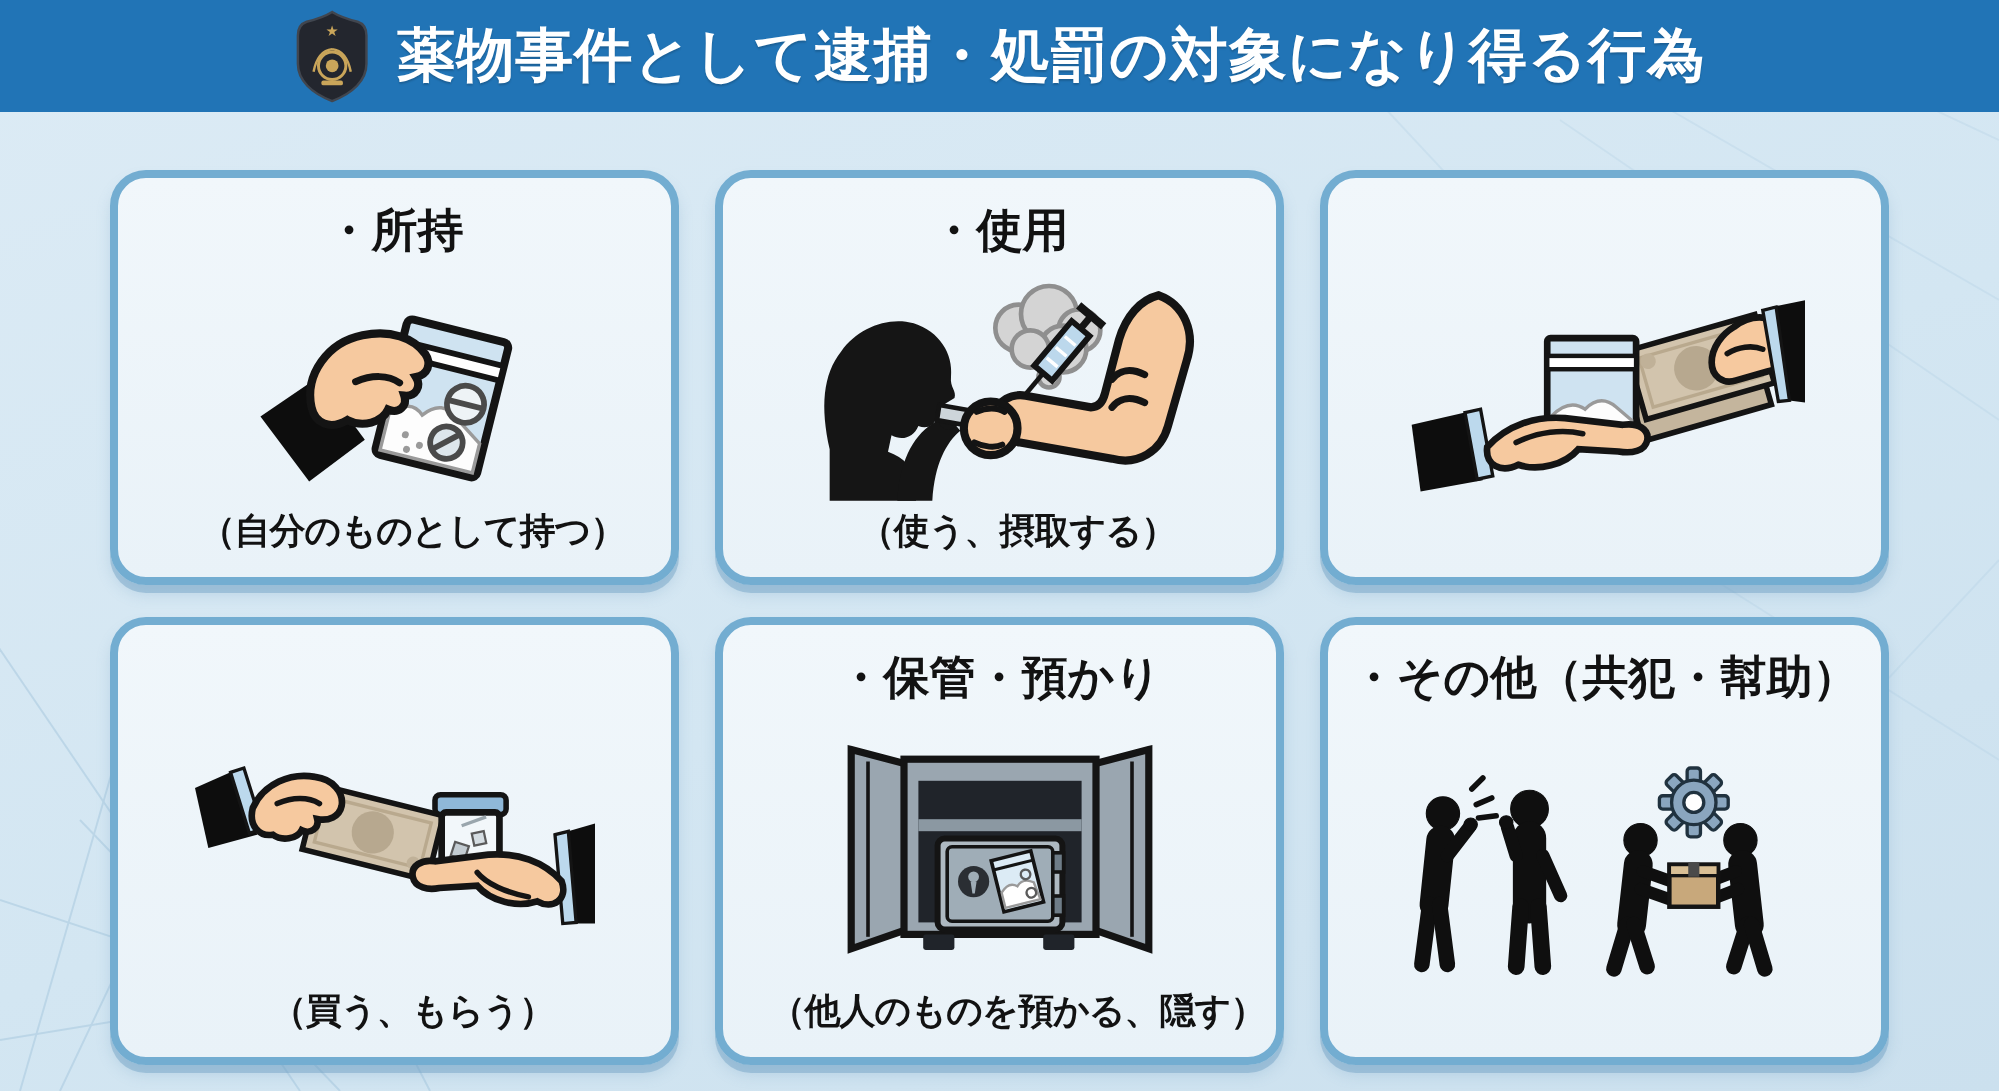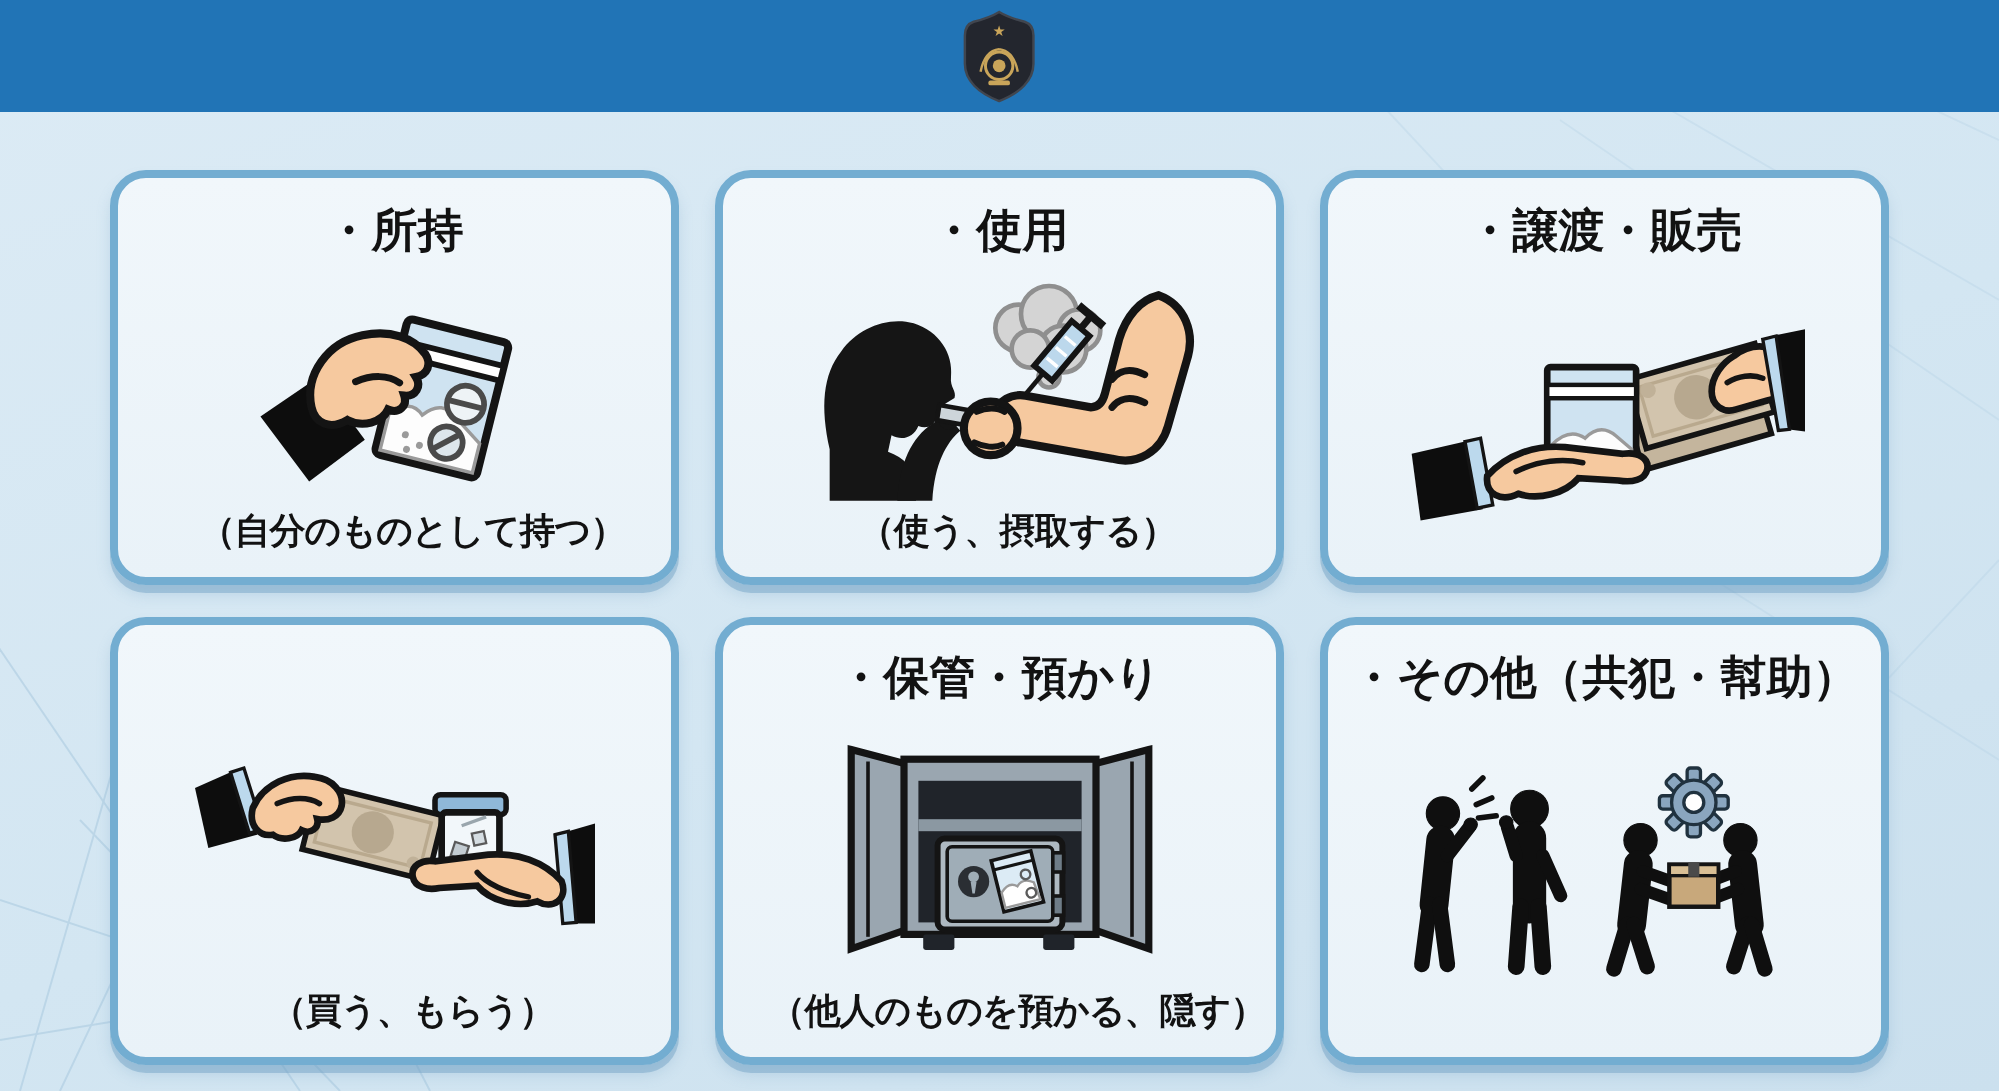--- a/index.html
+++ b/index.html
@@ -69,20 +69,21 @@
 
 <div class="header">
   <svg class="badge" viewBox="0 0 80 96" xmlns="http://www.w3.org/2000/svg">
     <path d="M40,3 C48,8 58,11 66,13 C72,15 75,20 75,27 L75,56 C75,73 61,86 40,94 C19,86 5,73 5,56 L5,27 C5,20 8,15 14,13 C22,11 32,8 40,3 Z" fill="#23262e" stroke="#41464f" stroke-width="2.5"></path>
     <text x="40" y="28" text-anchor="middle" font-size="15" fill="#c9a55a">★</text>
     <path d="M21,64 C24,49 31,42 40,41 M59,64 C56,49 49,42 40,41" fill="none" stroke="#c9a55a" stroke-width="2.5"></path>
     <circle cx="40" cy="58" r="14" fill="none" stroke="#c9a55a" stroke-width="3"></circle>
     <circle cx="40" cy="58" r="6.5" fill="#c9a55a"></circle>
     <rect x="29" y="73" width="22" height="5" rx="2" fill="#c9a55a"></rect>
   </svg>
+  <div class="page-title">薬物事件として逮捕・処罰の対象になり得る行為</div>
 </div>
 
 <div class="grid">
 
   <div class="card">
     <div class="card-title">・所持</div>
     <div class="icon-wrap">
       <svg width="310" height="232" viewBox="0 0 260 200" xmlns="http://www.w3.org/2000/svg">
         <g transform="rotate(14 168 118)">
           <rect x="124" y="52" width="90" height="120" rx="5" fill="#cfe3f1" stroke="#141414" stroke-width="7"></rect>
@@ -134,21 +135,20 @@
           <line x1="220" y1="58" x2="232" y2="58" stroke="#ffffff" stroke-width="3"></line>
           <line x1="220" y1="70" x2="232" y2="70" stroke="#ffffff" stroke-width="3"></line>
           <line x1="220" y1="82" x2="232" y2="82" stroke="#ffffff" stroke-width="3"></line>
         </g>
       </svg>
     </div>
     <div class="card-caption">（使う、摂取する）</div>
   </div>
 
   <div class="card">
-    <div class="card-title">・譲渡・販売</div>
     <div class="icon-wrap">
       <svg width="400" height="234" viewBox="0 0 360 210" xmlns="http://www.w3.org/2000/svg">
         <g transform="rotate(-16 266 96)">
           <rect x="198" y="82" width="120" height="64" fill="#c4b59d" stroke="#141414" stroke-width="5"></rect>
           <rect x="206" y="64" width="120" height="64" fill="#d2c4ad" stroke="#141414" stroke-width="5"></rect>
           <rect x="215" y="73" width="102" height="46" fill="none" stroke="#b9a98e" stroke-width="3"></rect>
           <circle cx="262" cy="96" r="20" fill="#b7a88f"></circle>
           <circle cx="222" cy="78" r="7" fill="#c0b198"></circle>
             <circle cx="308" cy="114" r="7" fill="#c0b198"></circle>
         </g>

